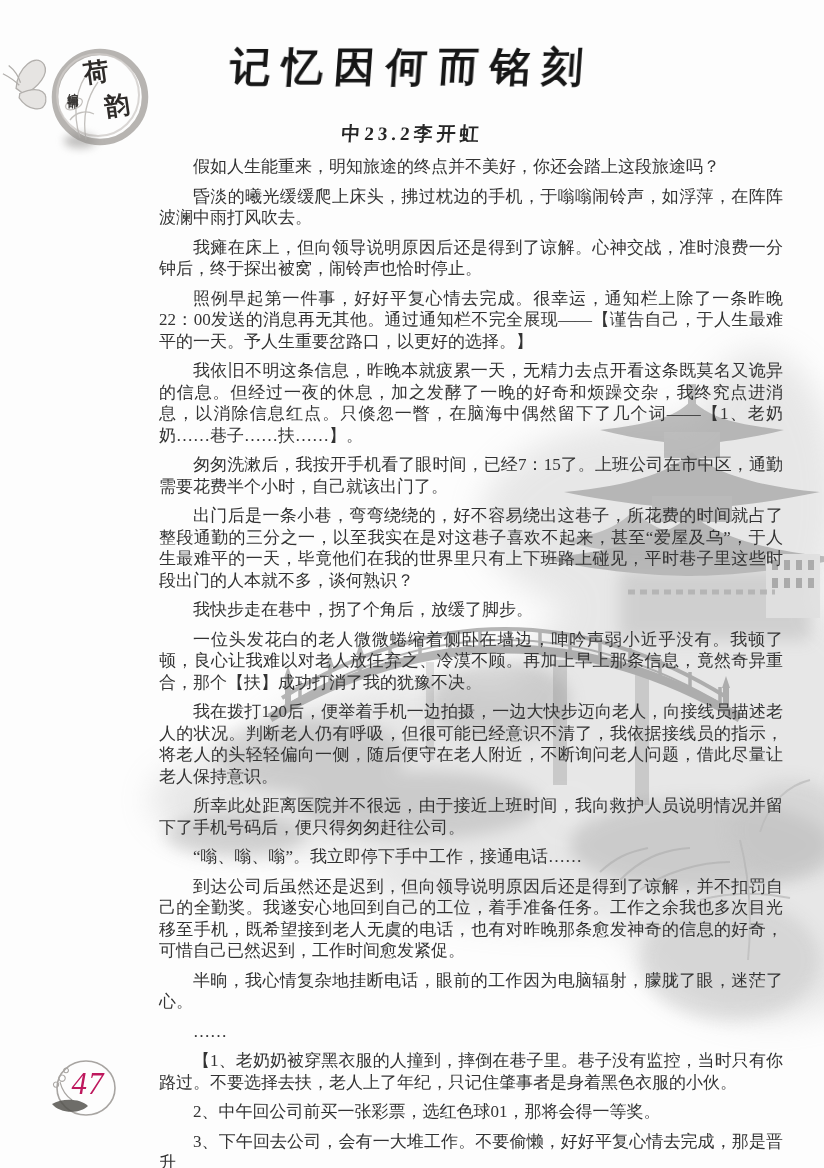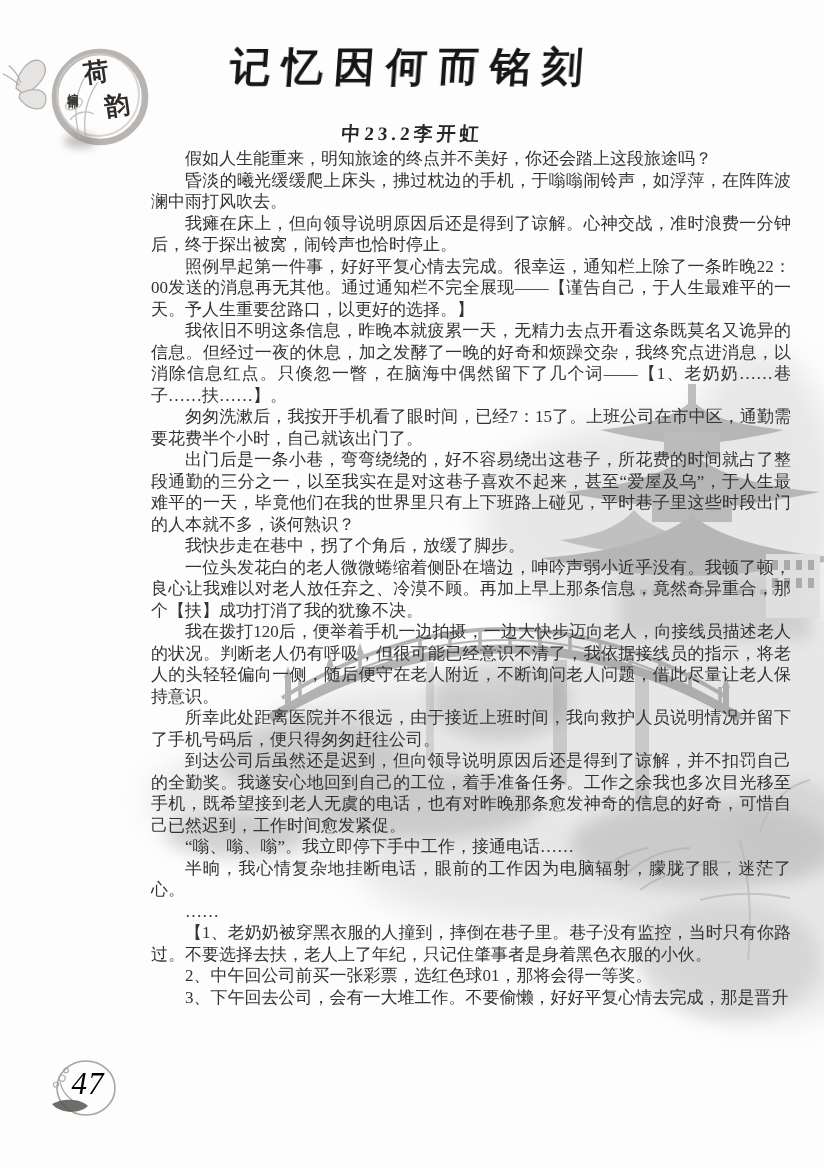--- a/index.html
+++ b/index.html
@@ -30,24 +30,24 @@
   .byline{
     position:absolute;left:0;top:121px;width:100%;z-index:2;
     text-align:center;font-size:19px;font-weight:bold;color:#262626;
     letter-spacing:4px;transform:skewX(-4deg);
   }
   .article{
     position:absolute;left:151px;top:148px;width:640px;z-index:1;
     font-size:17px;line-height:21.5px;color:#333;
     text-align:justify;
   }
-  .article p{margin:0;text-indent:2em;font-family:Liberation Serif, serif;}
+  .article p{margin:8px;text-indent:2em;font-family:Liberation Serif, serif;}
   .pagenum{
     position:absolute;left:66px;top:1066px;z-index:3;width:44px;
-    font-size:31px;font-style:italic;color:#000000;
+    font-size:31px;font-style:italic;color:#be185d;
     text-align:center;letter-spacing:1px;
   }
 </style>
 </head>
 <body>
 
 <div class="page">
 
   <svg class="wm" width="824" height="1168" viewBox="0 0 824 1168">
     <defs>
@@ -167,22 +167,22 @@
       <p>昏淡的曦光缓缓爬上床头，拂过枕边的手机，于嗡嗡闹铃声，如浮萍，在阵阵波澜中雨打风吹去。</p>
       <p>我瘫在床上，但向领导说明原因后还是得到了谅解。心神交战，准时浪费一分钟后，终于探出被窝，闹铃声也恰时停止。</p>
       <p>照例早起第一件事，好好平复心情去完成。很幸运，通知栏上除了一条昨晚22：00发送的消息再无其他。通过通知栏不完全展现——【谨告自己，于人生最难平的一天。予人生重要岔路口，以更好的选择。】</p>
       <p>我依旧不明这条信息，昨晚本就疲累一天，无精力去点开看这条既莫名又诡异的信息。但经过一夜的休息，加之发酵了一晚的好奇和烦躁交杂，我终究点进消息，以消除信息红点。只倏忽一瞥，在脑海中偶然留下了几个词——【1、老奶奶……巷子……扶……】。</p>
       <p>匆匆洗漱后，我按开手机看了眼时间，已经7：15了。上班公司在市中区，通勤需要花费半个小时，自己就该出门了。</p>
       <p>出门后是一条小巷，弯弯绕绕的，好不容易绕出这巷子，所花费的时间就占了整段通勤的三分之一，以至我实在是对这巷子喜欢不起来，甚至“爱屋及乌”，于人生最难平的一天，毕竟他们在我的世界里只有上下班路上碰见，平时巷子里这些时段出门的人本就不多，谈何熟识？</p>
       <p>我快步走在巷中，拐了个角后，放缓了脚步。</p>
       <p>一位头发花白的老人微微蜷缩着侧卧在墙边，呻吟声弱小近乎没有。我顿了顿，良心让我难以对老人放任弃之、冷漠不顾。再加上早上那条信息，竟然奇异重合，那个【扶】成功打消了我的犹豫不决。</p>
       <p>我在拨打120后，便举着手机一边拍摄，一边大快步迈向老人，向接线员描述老人的状况。判断老人仍有呼吸，但很可能已经意识不清了，我依据接线员的指示，将老人的头轻轻偏向一侧，随后便守在老人附近，不断询问老人问题，借此尽量让老人保持意识。</p>
       <p>所幸此处距离医院并不很远，由于接近上班时间，我向救护人员说明情况并留下了手机号码后，便只得匆匆赶往公司。</p>
+      <p>“嗡、嗡、嗡”。我立即停下手中工作，接通电话……</p>
       <p>到达公司后虽然还是迟到，但向领导说明原因后还是得到了谅解，并不扣罚自己的全勤奖。我遂安心地回到自己的工位，着手准备任务。工作之余我也多次目光移至手机，既希望接到老人无虞的电话，也有对昨晚那条愈发神奇的信息的好奇，可惜自己已然迟到，工作时间愈发紧促。</p>
-      <p>“嗡、嗡、嗡”。我立即停下手中工作，接通电话……</p>
       <p>半晌，我心情复杂地挂断电话，眼前的工作因为电脑辐射，朦胧了眼，迷茫了心。</p>
       <p>……</p>
       <p>【1、老奶奶被穿黑衣服的人撞到，摔倒在巷子里。巷子没有监控，当时只有你路过。不要选择去扶，老人上了年纪，只记住肇事者是身着黑色衣服的小伙。</p>
       <p>2、中午回公司前买一张彩票，选红色球01，那将会得一等奖。</p>
       <p>3、下午回去公司，会有一大堆工作。不要偷懒，好好平复心情去完成，那是晋升</p>
     </div>
 
   <svg class="wm" style="z-index:2" width="824" height="1168" viewBox="0 0 824 1168">
     <g fill="none" stroke="#a8a5a2">
       <ellipse cx="86" cy="1088" rx="29" ry="27" stroke-width="1.6"></ellipse>

